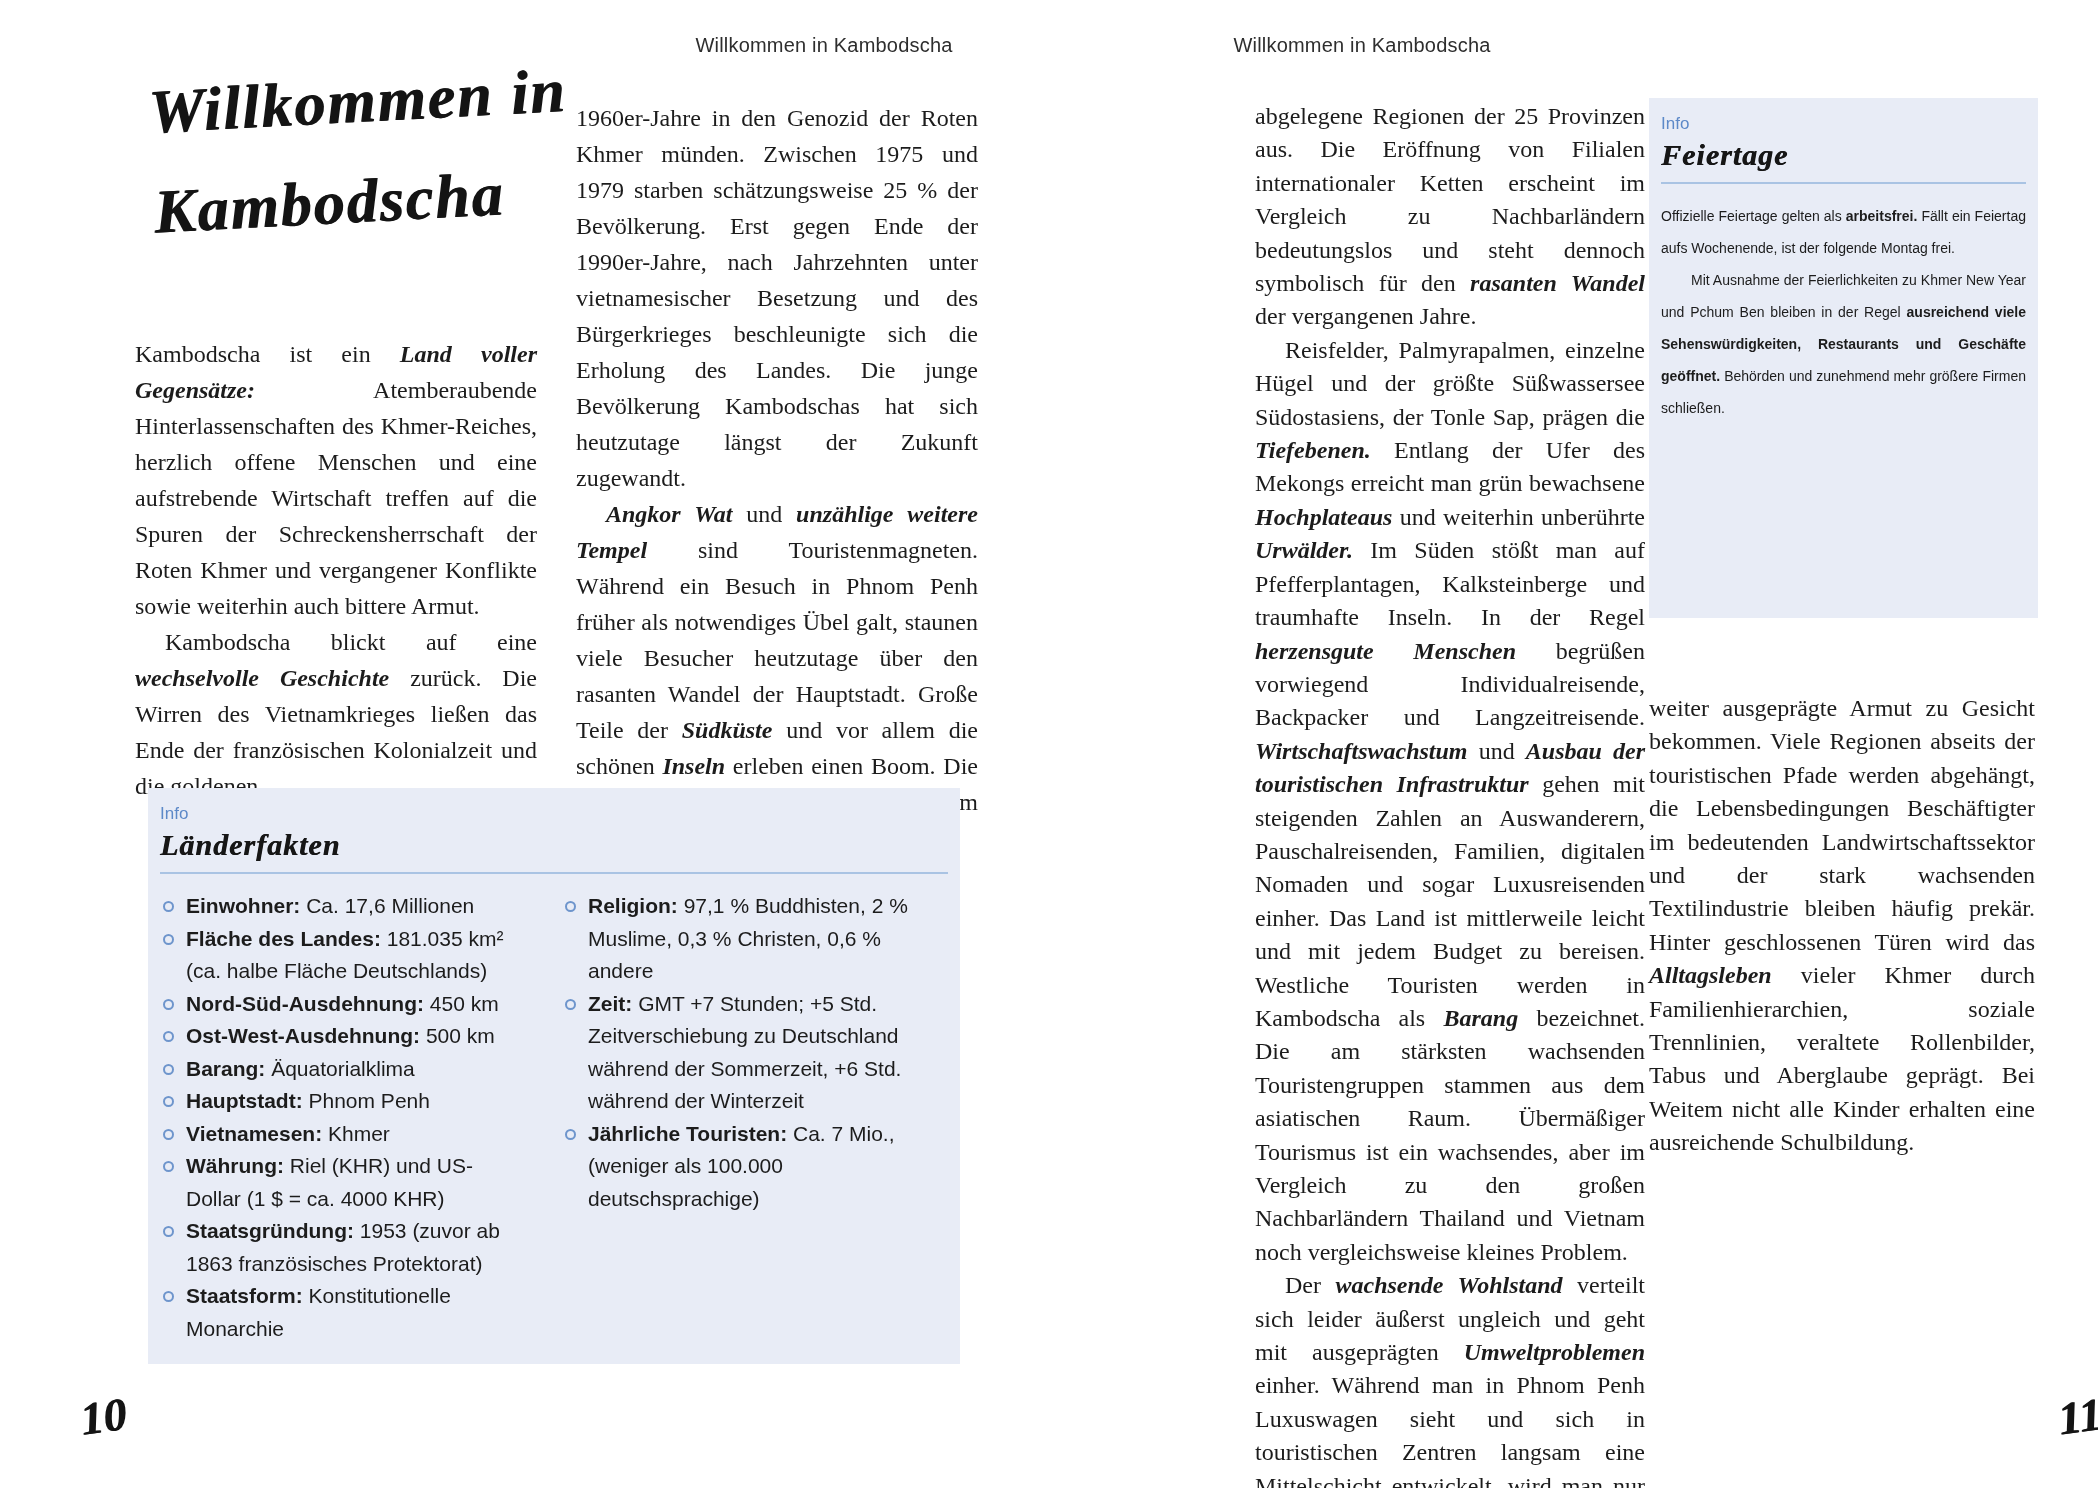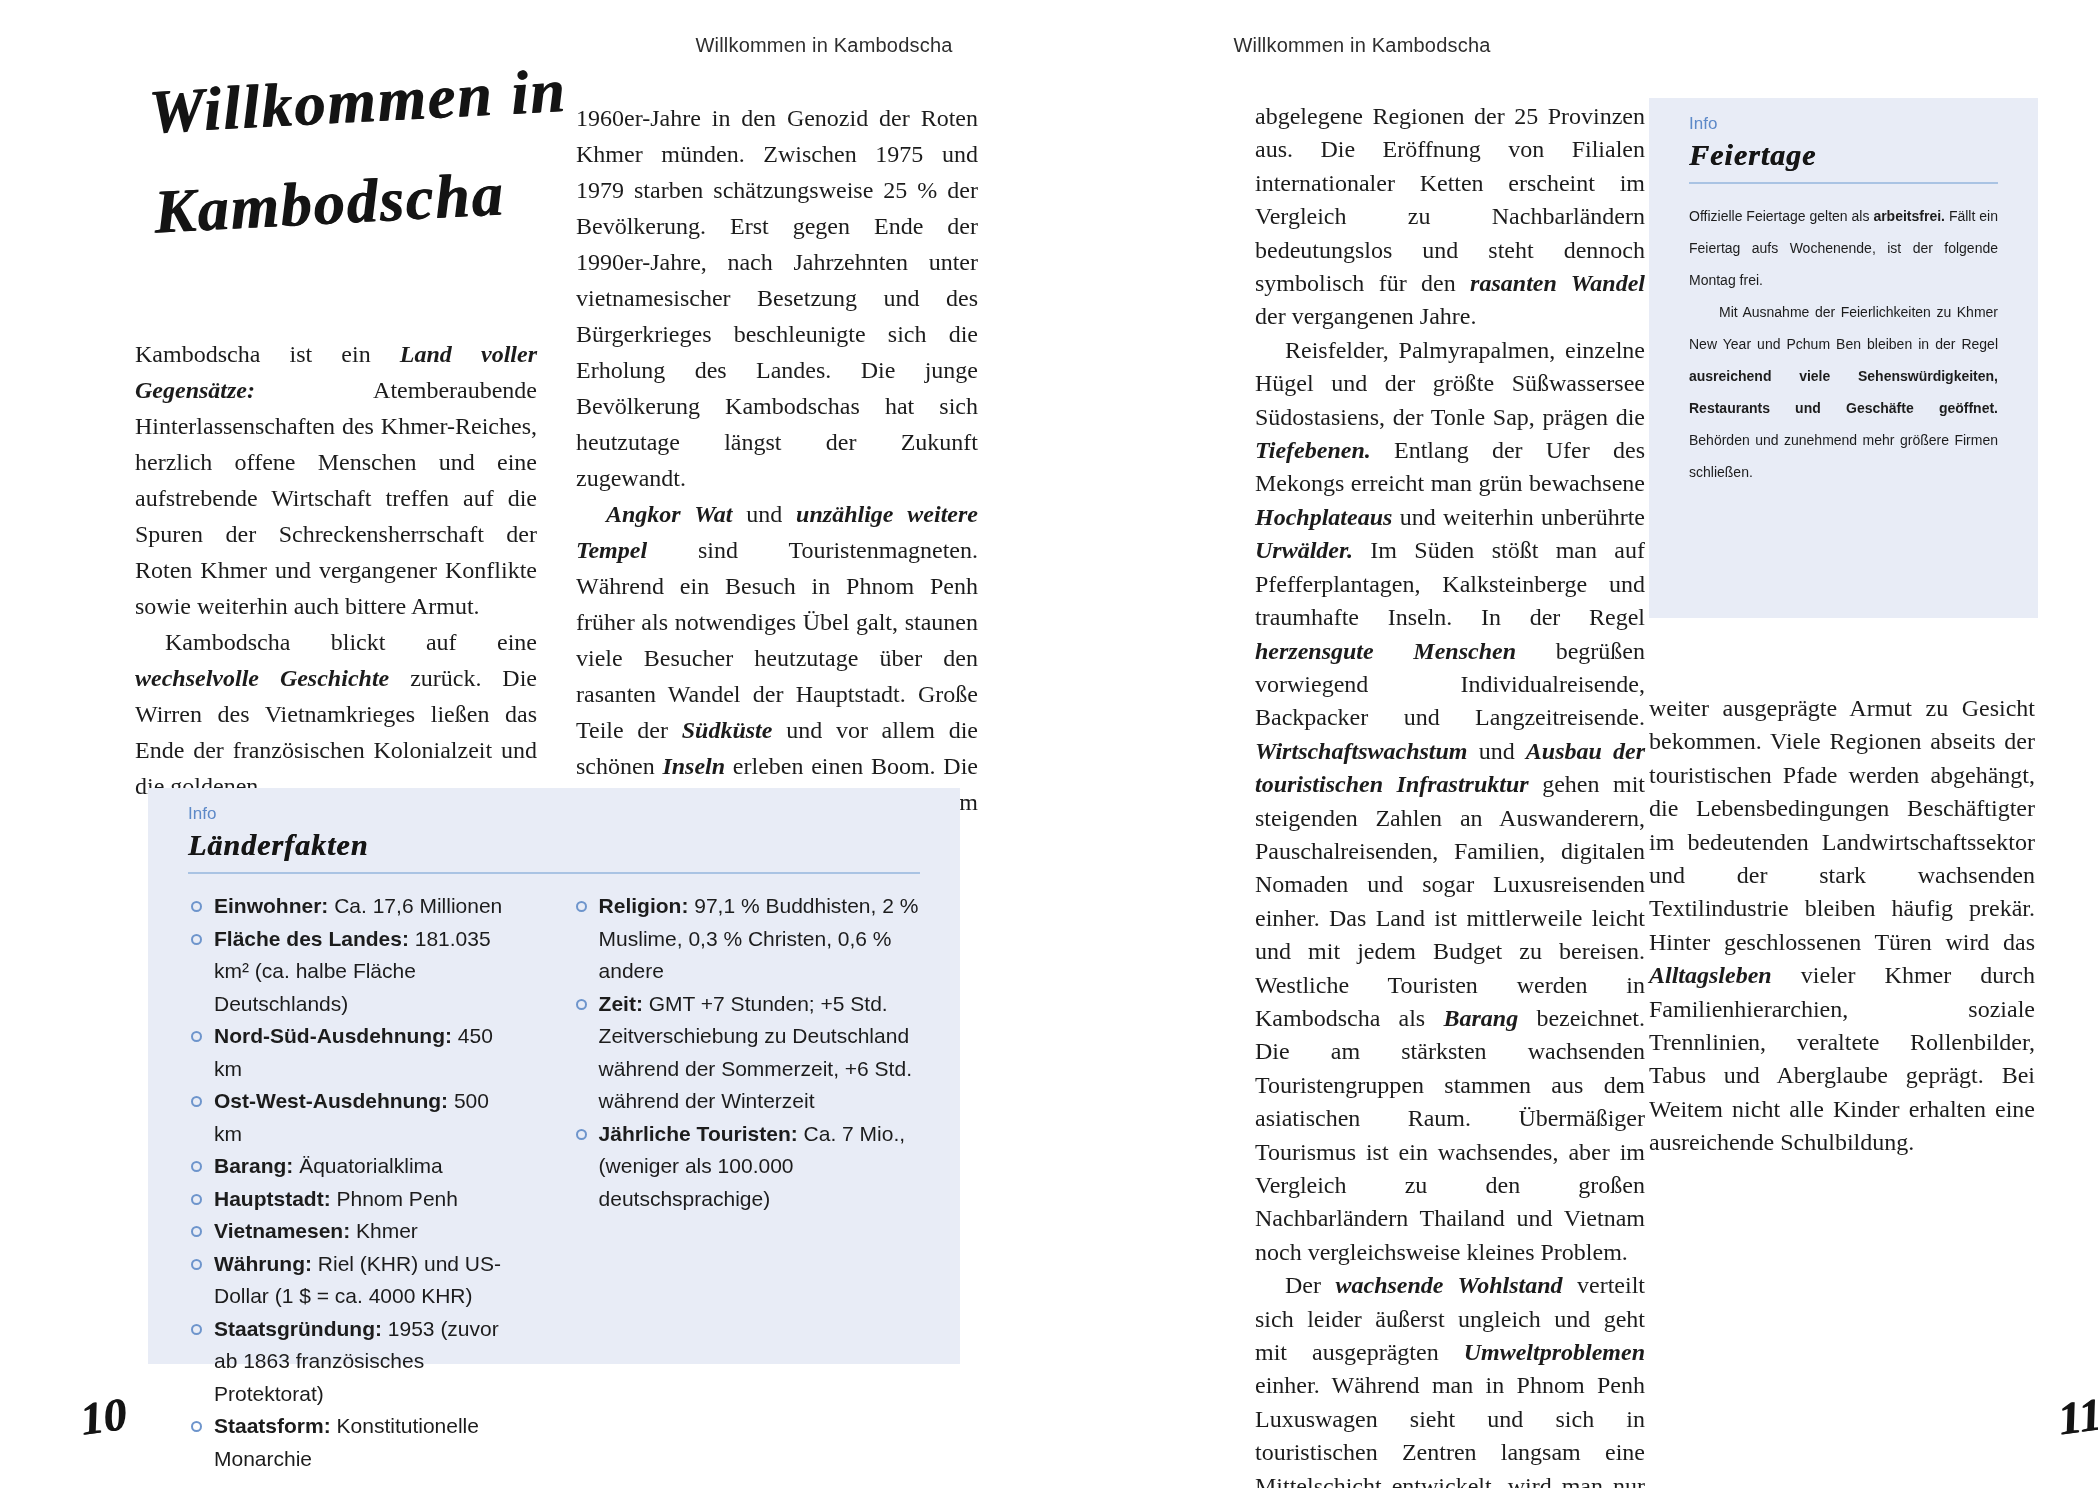--- a/index.html
+++ b/index.html
@@ -16,21 +16,21 @@
   .serif-col{font-size:24px;}
   .page-l{line-height:36px;}
   .page-r{line-height:33.4px;}
   #col-l1{left:91px;top:336px;width:402px;}
   #col-l2{left:532px;top:100px;width:402px;}
   #col-r1{left:1211px;top:100px;width:390px;font-family:Liberation Serif, serif;}
   #col-r2{left:1605px;top:692px;width:386px;}
   .para{margin:0;}
   .para.indent{text-indent:30px;}
   .serif-col .run-b{font-weight:bold;font-style:italic;}
-  .infobox{position:absolute;background:#e8ecf6;box-sizing:border-box;padding:16px 40px 10px;}
+  .infobox{position:absolute;background:#e8ecf6;box-sizing:border-box;padding:16px 12px 10px;}
   #infobox-left{left:104px;top:788px;width:812px;height:576px;}
   #infobox-right{left:1605px;top:98px;width:389px;height:520px;}
   .info-label{font-family:"Liberation Sans","DejaVu Sans",sans-serif;font-size:17px;color:#5d89c8;}
   .info-title{font-style:italic;font-weight:bold;font-size:30px;margin:4px 0 10px;letter-spacing:1px;color:#161616;
     text-shadow:.5px 0 0 #161616;}
   .info-rule{height:2px;background:#a9c3e3;margin-bottom:16px;}
   .facts-wrap{display:flex;gap:58px;}
   .facts{list-style:none;margin:0;padding:0;
     font-family:"Liberation Sans","DejaVu Sans",sans-serif;font-size:21px;line-height:32.5px;}
   .facts-l{width:344px;}

